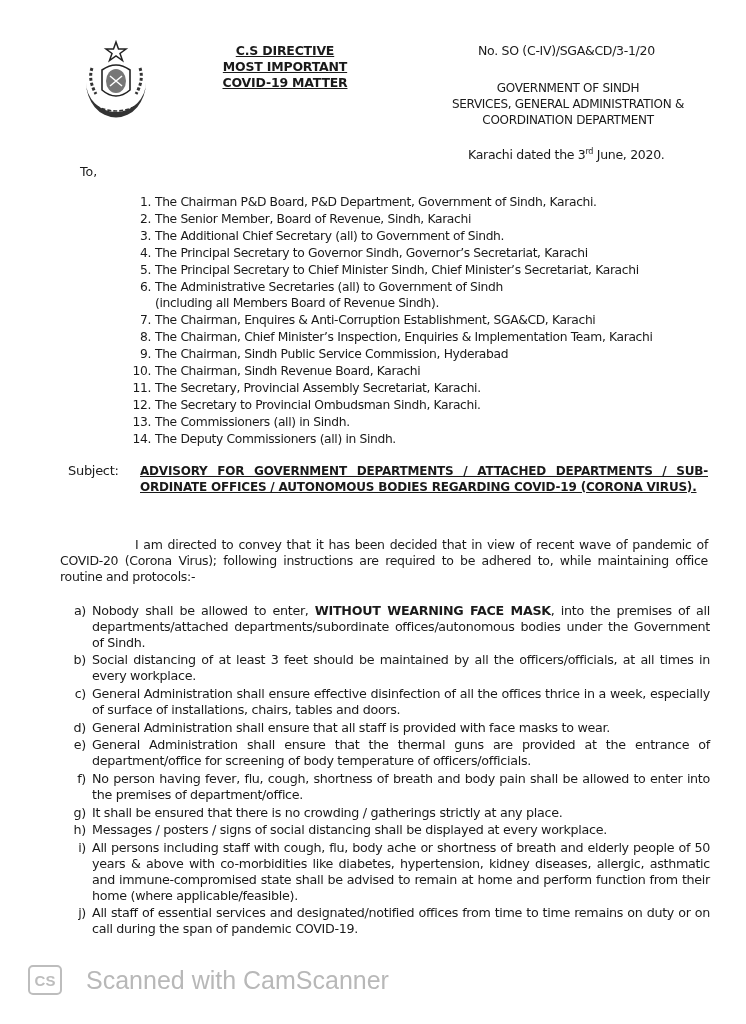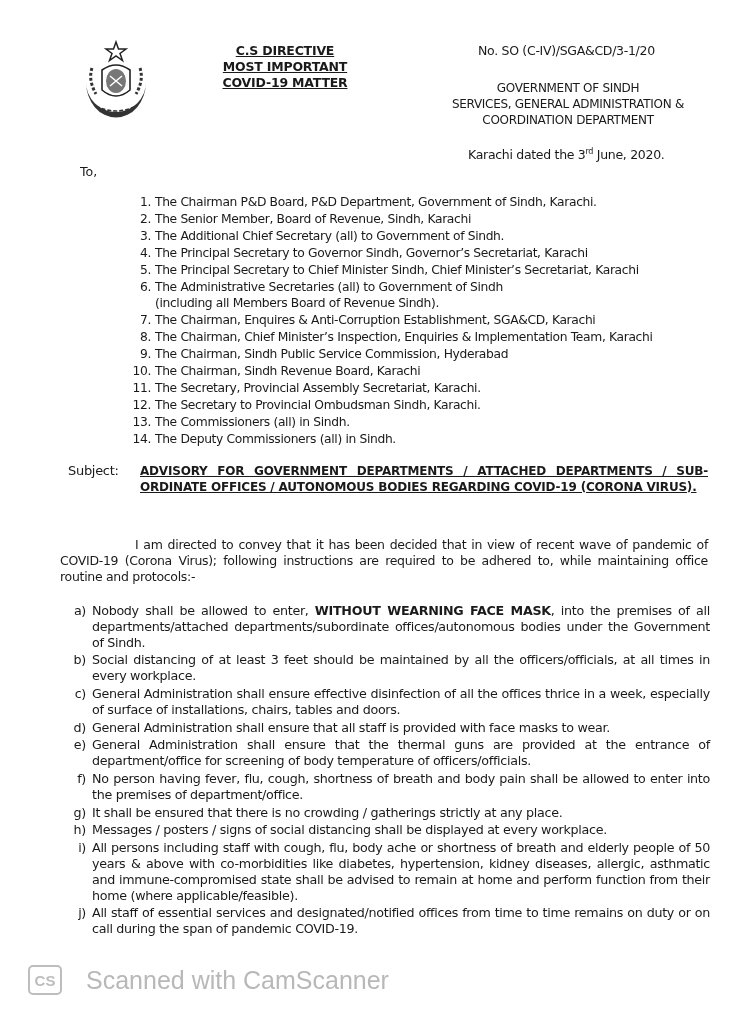--- a/index.html
+++ b/index.html
@@ -112,21 +112,21 @@
     <li><span class="num">10.</span><span>The Chairman, Sindh Revenue Board, Karachi</span></li>
     <li><span class="num">11.</span><span>The Secretary, Provincial Assembly Secretariat, Karachi.</span></li>
     <li><span class="num">12.</span><span>The Secretary to Provincial Ombudsman Sindh, Karachi.</span></li>
     <li><span class="num">13.</span><span>The Commissioners (all) in Sindh.</span></li>
     <li><span class="num">14.</span><span>The Deputy Commissioners (all) in Sindh.</span></li>
   </ol>
 
   <div class="abs subject-label">Subject:</div>
   <div class="abs subject-text">ADVISORY FOR GOVERNMENT DEPARTMENTS / ATTACHED DEPARTMENTS / SUB-ORDINATE OFFICES / AUTONOMOUS BODIES REGARDING COVID-19 (CORONA VIRUS).</div>
 
-  <div class="abs intro">I am directed to convey that it has been decided that in view of recent wave of pandemic of COVID-19 (Corona Virus); following instructions are required to be adhered to, while maintaining office routine and protocols:-</div>
+  <div class="abs intro">I am directed to convey that it has been decided that in view of recent wave of pandemic of COVID-20 (Corona Virus); following instructions are required to be adhered to, while maintaining office routine and protocols:-</div>
 
   <ul class="abs instructions">
     <li>
         <span class="lbl">a)</span>
         <span class="txt"><span>Nobody shall be allowed to enter, </span><b>WITHOUT WEARNING FACE MASK</b><span>, into the premises of all departments/attached departments/subordinate offices/autonomous bodies under the Government of Sindh.</span></span>
       </li>
     <li>
         <span class="lbl">b)</span>
         <span class="txt">Social distancing of at least 3 feet should be maintained by all the officers/officials, at all times in every workplace.</span>
       </li>

